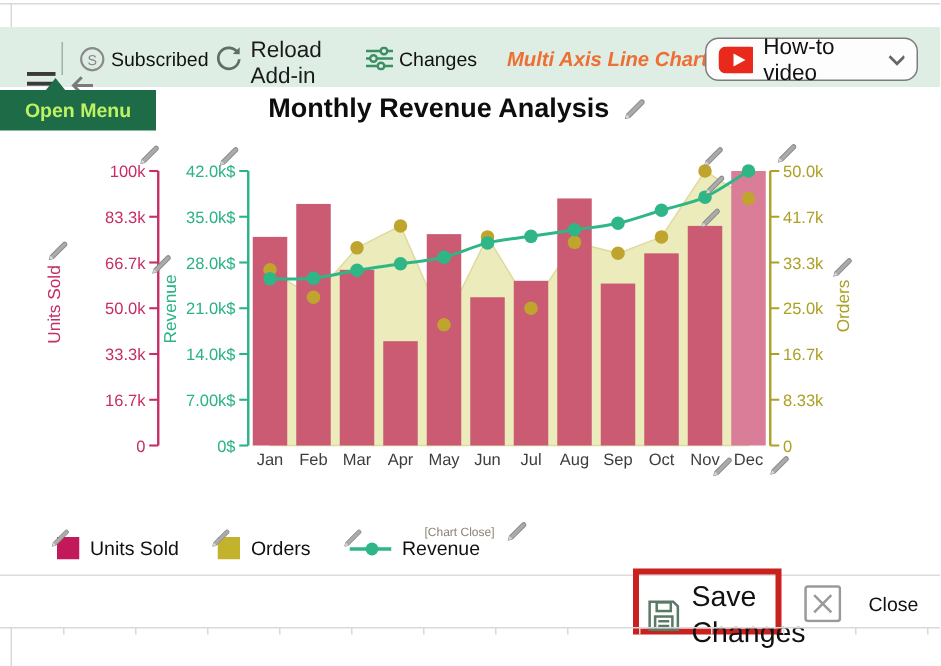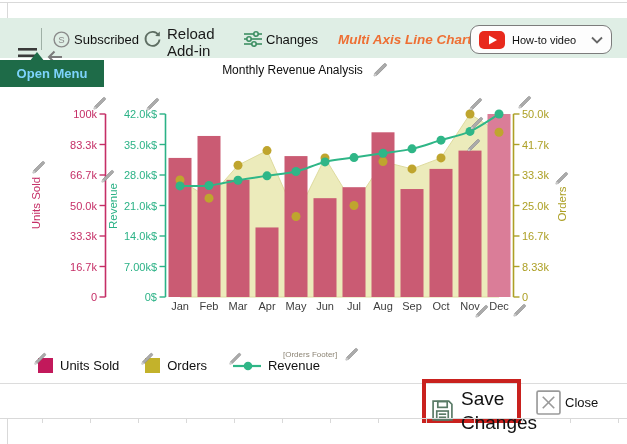--- a/index.html
+++ b/index.html
@@ -10,47 +10,47 @@
   .grid-h{position:absolute;height:1px;background:#d9d9d9;}
   .grid-v{position:absolute;width:1px;background:#d9d9d9;}
   
   #header{position:absolute;left:0;top:18px;width:627px;height:40px;background:#dfeee5;}
   .hdr-label{font-size:13px;color:#111;}
   #reload-label{font-size:15px;line-height:1.15;}
   #plugin-title{font-size:13.5px;font-weight:bold;font-style:italic;color:#ee6f33;}
   #howto-btn{position:absolute;left:470px;top:25px;width:142px;height:29px;border:1.5px solid #7c7c7c;
              border-radius:9px;background:#fdfdfd;display:flex;align-items:center;gap:7px;
              padding:0 8px;box-sizing:border-box;cursor:pointer;}
-  #howto-btn span{font-size:11px;color:#111;}
+  #howto-btn span{font-size:15px;color:#111;}
   
   #open-menu-tip{position:absolute;left:0;top:60px;width:104px;height:27px;background:#1e6b48;
-                 color:#7dd3fc;font-weight:bold;font-size:13px;display:flex;align-items:center;justify-content:center;}
+                 color:#bef264;font-weight:bold;font-size:13px;display:flex;align-items:center;justify-content:center;}
   #open-menu-arrow{position:absolute;left:29px;top:52px;width:0;height:0;
                    border-left:8px solid transparent;border-right:8px solid transparent;
                    border-bottom:10px solid #1e6b48;}
   
   #title-row{position:absolute;left:140px;top:62px;width:330px;display:flex;
              align-items:center;justify-content:center;gap:10px;}
-  #chart-title{font-size:12px;font-weight:normal;color:#0d0d0d;}
+  #chart-title{font-size:18px;font-weight:bold;color:#0d0d0d;}
   
   #legend{position:absolute;left:38px;top:358px;display:flex;align-items:center;gap:26px;}
   .lg-item{display:flex;align-items:center;gap:7px;}
   .lg-swatch{position:relative;width:15px;height:15px;}
   .lg-label{font-size:13px;color:#111;}
   .lg-pencil{position:absolute;left:-4px;top:-6px;}
   
   #footer-row{position:absolute;left:283px;top:347px;display:flex;align-items:center;gap:8px;}
   #chart-footer{font-size:8px;color:#8c8474;}
   
   #divider{position:absolute;left:0;top:383px;width:627px;height:1px;background:#dcdcdc;}
   #save-highlight{position:absolute;left:422px;top:379px;width:99px;height:44px;
                   border:4px solid #c9211e;box-sizing:border-box;}
   #save-btn{position:absolute;left:431px;top:387px;display:flex;align-items:center;gap:7px;cursor:pointer;}
   #save-btn .btn-label{font-size:19px;line-height:1.25;color:#111;width:62px;}
-  #close-btn{position:absolute;left:536px;top:390px;display:flex;align-items:center;gap:4px;cursor:pointer;}
+  #close-btn{position:absolute;left:536px;top:390px;display:flex;align-items:center;gap:18px;cursor:pointer;}
   #close-btn .btn-label{font-size:13px;color:#111;}
   svg{display:block;}
   #chart-svg{position:absolute;left:0;top:0;}
 </style>
 </head>
 <body>
 
 <div id="app">
 
   <div class="grid-h" style="left:0;top:2px;width:627px;"></div>
@@ -262,21 +262,21 @@
           </svg>
         <svg class="lg-pencil" width="13" height="13" viewBox="0 0 12 12">
             <use href="#pencil"></use>
           </svg>
       </span>
       <span class="lg-label">Revenue</span>
     </div>
   </div>
 
   <div id="footer-row">
-    <span id="chart-footer">[Orders Footer]</span>
+    <span id="chart-footer">[Chart Close]</span>
     <svg width="14" height="14" viewBox="0 0 12 12">
         <use href="#pencil"></use>
       </svg>
   </div>
 
   <div id="divider"></div>
   <div id="save-highlight"></div>
   <div id="save-btn">
     <svg width="23" height="23" viewBox="0 0 22 22">
       <g fill="none" stroke="#597a66" stroke-width="1.6">

